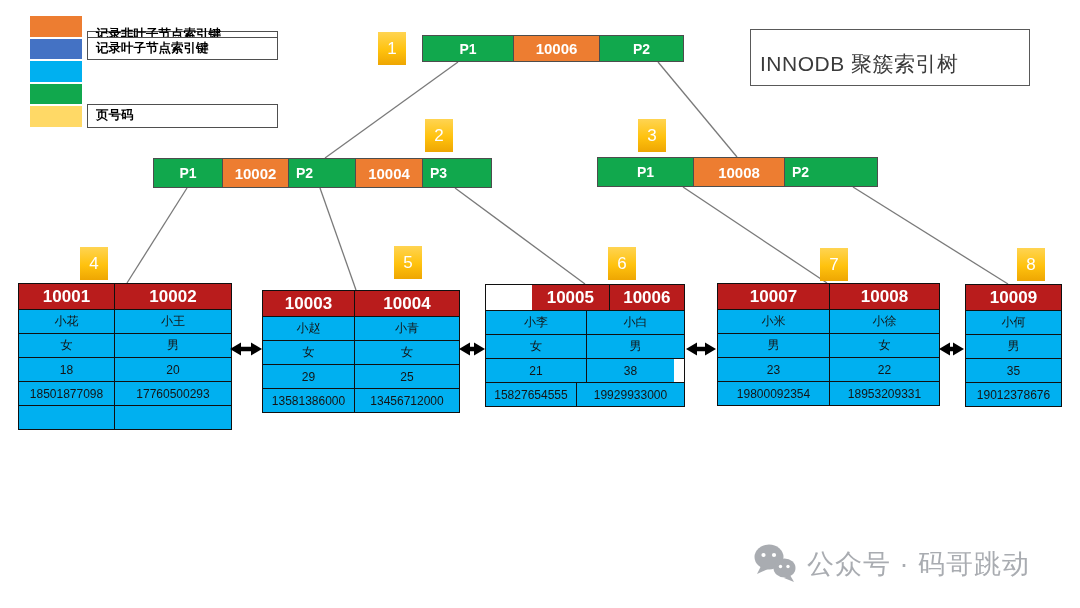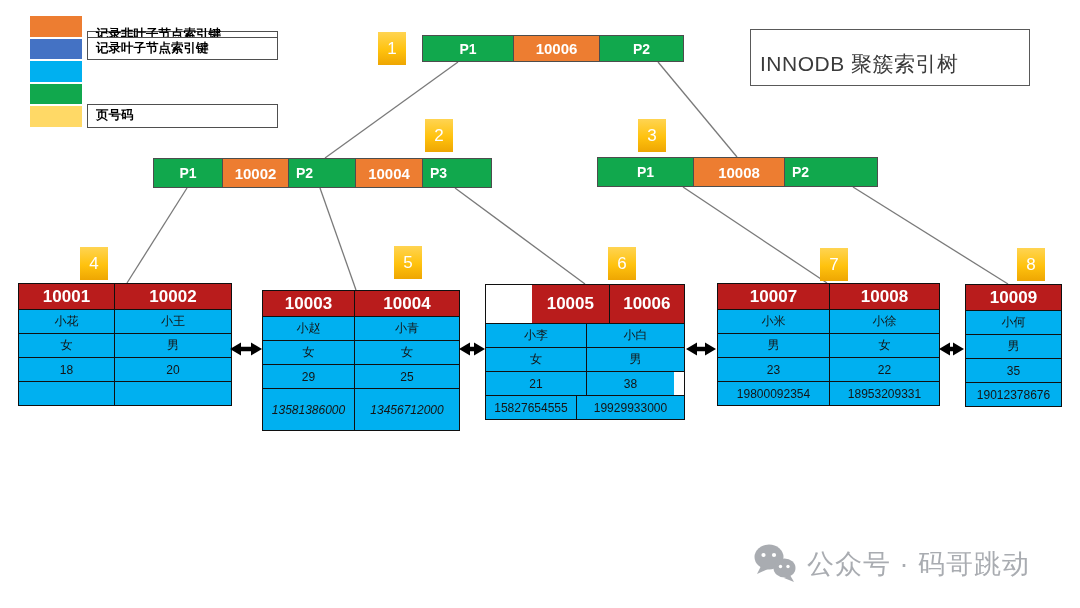--- a/index.html
+++ b/index.html
@@ -123,20 +123,24 @@
         </div>
         <div class="lrow" style="height: 24px;">
           <div class="lcell" style="width: 95px;">女</div>
           <div class="lcell" style="width: 117px;">男</div>
         </div>
         <div class="lrow" style="height: 24px;">
           <div class="lcell" style="width: 95px;">18</div>
           <div class="lcell" style="width: 117px;">20</div>
         </div>
         <div class="lrow" style="height: 24px;">
+          <div class="lcell" style="width: 95px;">18501877098</div>
+          <div class="lcell" style="width: 117px;">17760500293</div>
+        </div>
+        <div class="lrow" style="height: 24px;">
           <div class="lcell" style="width: 95px;"></div>
           <div class="lcell" style="width: 117px;"></div>
         </div>
       </div>
       <div class="badge" style="left: 80px; top: 247px;">4</div>
       <div class="ltable" style="left: 262px; top: 290px; width: 196px;">
         <div class="lrow lhead" style="height: 25px;">
           <div class="lcell" style="width: 91px;">10003</div>
           <div class="lcell" style="width: 105px;">10004</div>
         </div>
@@ -145,28 +149,28 @@
           <div class="lcell" style="width: 105px;">小青</div>
         </div>
         <div class="lrow" style="height: 24px;">
           <div class="lcell" style="width: 91px;">女</div>
           <div class="lcell" style="width: 105px;">女</div>
         </div>
         <div class="lrow" style="height: 24px;">
           <div class="lcell" style="width: 91px;">29</div>
           <div class="lcell" style="width: 105px;">25</div>
         </div>
-        <div class="lrow" style="height: 42px; font-style: italic;">
+        <div class="lrow" style="height: 24px;">
           <div class="lcell" style="width: 91px;">13581386000</div>
           <div class="lcell" style="width: 105px;">13456712000</div>
         </div>
       </div>
       <div class="badge" style="left: 394px; top: 246px;">5</div>
       <div class="ltable" style="left: 485px; top: 284px; width: 198px;">
-        <div class="lrow lhead" style="height: 38px; margin-left: 46px;">
+        <div class="lrow lhead" style="height: 25px; margin-left: 46px;">
           <div class="lcell" style="width: 100px;">10005</div>
           <div class="lcell" style="width: 98px;">10006</div>
         </div>
         <div class="lrow" style="height: 24px;">
           <div class="lcell" style="width: 100px;">小李</div>
           <div class="lcell" style="width: 98px;">小白</div>
         </div>
         <div class="lrow" style="height: 24px;">
           <div class="lcell" style="width: 100px;">女</div>
           <div class="lcell" style="width: 98px;">男</div>

